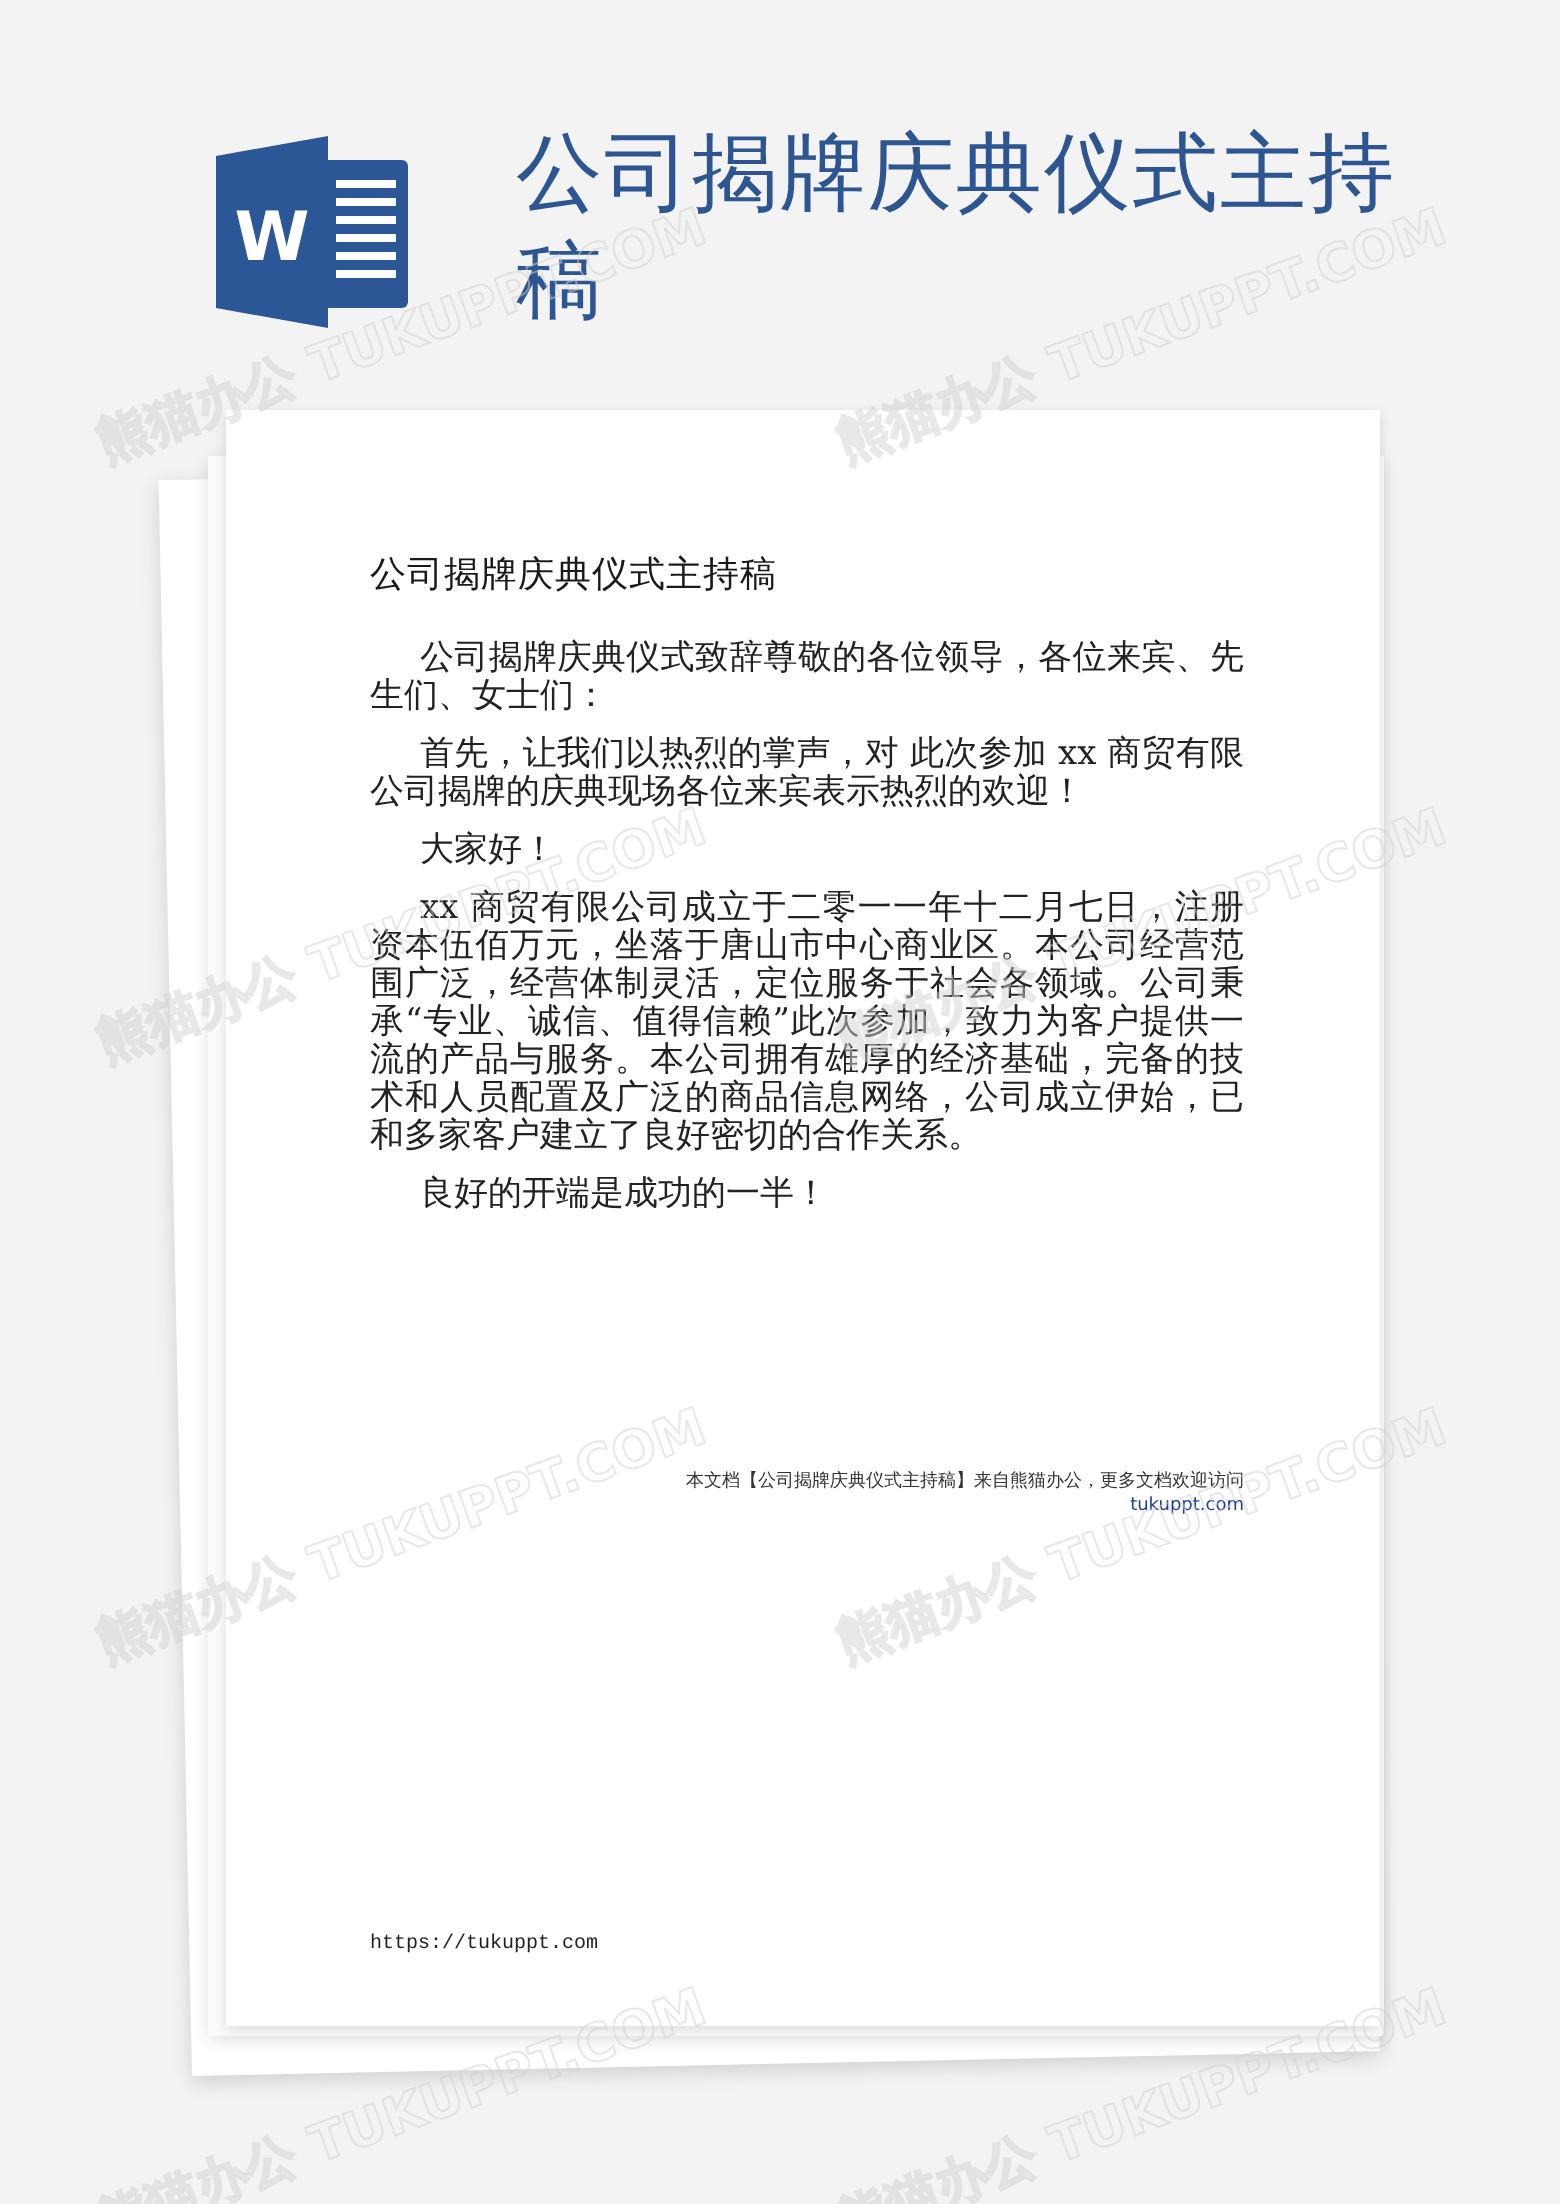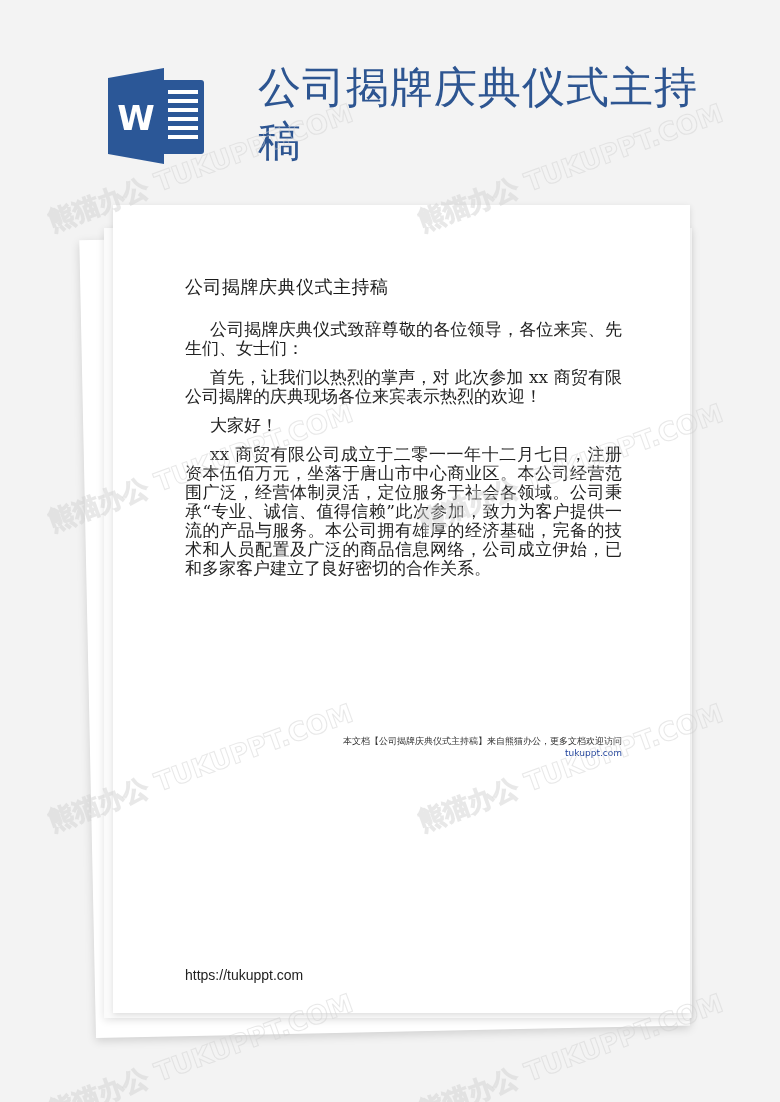--- a/index.html
+++ b/index.html
@@ -55,22 +55,22 @@
   .doc-footer-note {
     position: absolute; left: 72px; top: 530px; width: 437px;
     font-family: "DejaVu Sans", "Liberation Sans", sans-serif;
     font-size: 9px; line-height: 12px; color: #333; text-align: right;
   }
   .doc-footer-note a {
     color: #1a3e9a; display: block;
   }
   .page-url {
     position: absolute; left: 72px; top: 762px;
-    font-family: Liberation Sans, sans-serif;
-    font-size: 14px; color: #222;
+    font-family: Liberation Mono, monospace;
+    font-size: 10px; color: #222;
   }
 </style>
 </head>
 <body>
 
 <svg class="word-icon" viewBox="0 0 100 96">
   <rect x="40" y="12" width="56" height="74" rx="3" fill="#2b5797"></rect>
   <g fill="#ffffff">
     <rect x="60" y="22" width="30" height="4"></rect>
     <rect x="60" y="31" width="30" height="4"></rect>
@@ -88,20 +88,21 @@
 <div class="back-page-1"></div>
 <div class="back-page-2"></div>
 
 <div class="page">
   <div class="doc-title">公司揭牌庆典仪式主持稿</div>
   <div class="doc-body">
     <p>公司揭牌庆典仪式致辞尊敬的各位领导，各位来宾、先生们、女士们：</p>
     <p>首先，让我们以热烈的掌声，对 此次参加 xx 商贸有限公司揭牌的庆典现场各位来宾表示热烈的欢迎！</p>
     <p>大家好！</p>
     <p>xx 商贸有限公司成立于二零一一年十二月七日，注册资本伍佰万元，坐落于唐山市中心商业区。本公司经营范围广泛，经营体制灵活，定位服务于社会各领域。公司秉承“专业、诚信、值得信赖”此次参加，致力为客户提供一流的产品与服务。本公司拥有雄厚的经济基础，完备的技术和人员配置及广泛的商品信息网络，公司成立伊始，已和多家客户建立了良好密切的合作关系。</p>
+    <p>良好的开端是成功的一半！</p>
   </div>
   <div class="doc-footer-note">
     <span>本文档【公司揭牌庆典仪式主持稿】来自熊猫办公，更多文档欢迎访问</span>
     <a>tukuppt.com</a>
   </div>
   <div class="page-url">https://tukuppt.com</div>
 </div>
 
 <div class="watermark" style="left:40px;top:150px;">熊猫办公 TUKUPPT.COM</div>
 <div class="watermark" style="left:410px;top:150px;">熊猫办公 TUKUPPT.COM</div>

